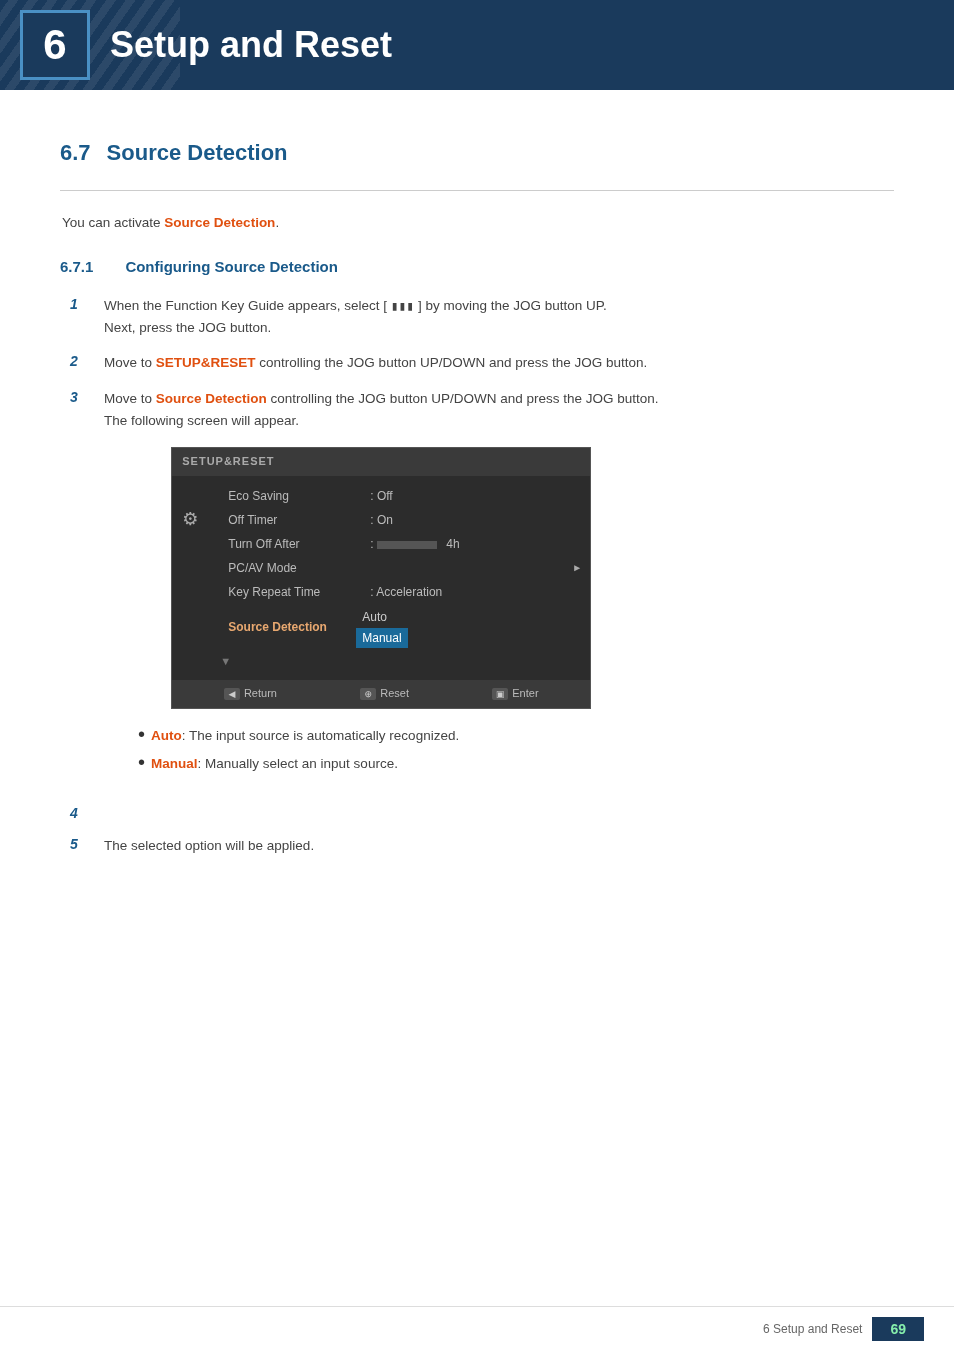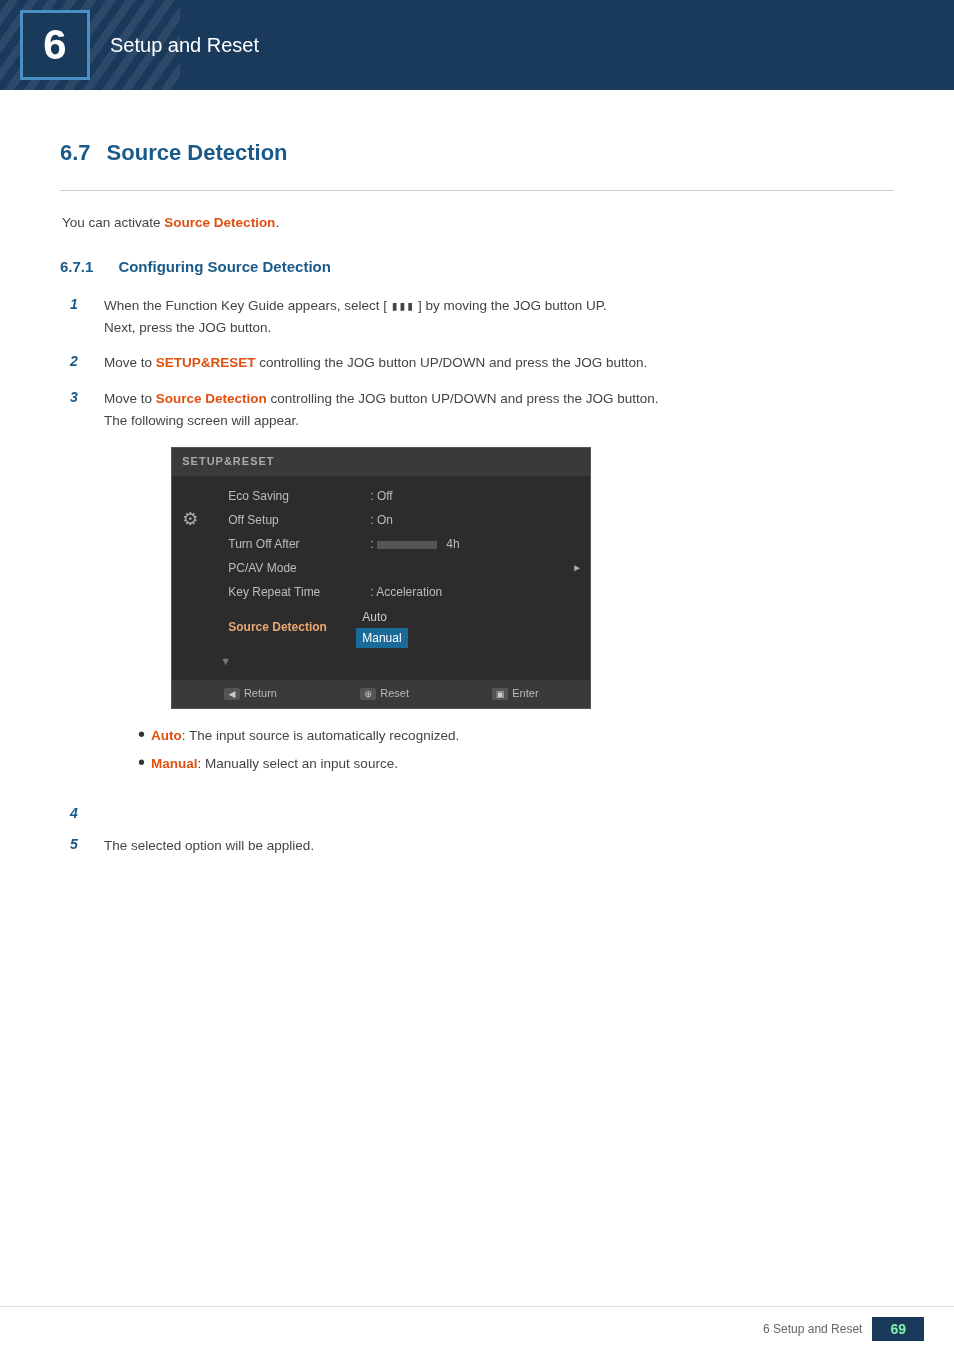--- a/index.html
+++ b/index.html
@@ -50,22 +50,22 @@
       justify-content: center;
       font-size: 42px;
       font-weight: bold;
       color: #ffffff;
       margin-right: 20px;
       position: relative;
       z-index: 1;
     }
 
     .header-title {
-      font-size: 20px;
-      font-weight: normal;
+      font-size: 36px;
+      font-weight: bold;
       color: #ffffff;
       position: relative;
       z-index: 1;
     }
 
     
     .content {
       padding: 40px 60px 80px 60px;
     }
 
@@ -101,34 +101,35 @@
 
     .intro-text .highlight {
       color: #e05010;
       font-weight: bold;
     }
 
     
     .subsection-heading {
       display: flex;
       align-items: center;
-      gap: 25px;
+      gap: 12px;
       margin-bottom: 20px;
     }
 
     .subsection-number {
       font-size: 15px;
       font-weight: bold;
       color: #1a5a8a;
     }
 
     .subsection-title {
       font-size: 15px;
       font-weight: bold;
       color: #1a5a8a;
+      margin-left: 20px;
     }
 
     
     .steps-container {
       margin-left: 10px;
     }
 
     .step {
       display: flex;
       gap: 18px;
@@ -398,21 +399,21 @@
             <div class="menu-left">
               <span class="gear-icon-menu">⚙</span>
             </div>
 
             <div class="menu-items">
               <div class="menu-item sub-item">
                 <span class="menu-item-label">Eco Saving</span>
                 <span class="menu-item-value">: Off</span>
               </div>
               <div class="menu-item sub-item">
-                <span class="menu-item-label">Off Setup</span>
+                <span class="menu-item-label">Off Timer</span>
                 <span class="menu-item-value">: On</span>
               </div>
               <div class="menu-item sub-item">
                 <span class="menu-item-label">Turn Off After</span>
                 <span class="menu-item-value">: <span class="menu-item-bar"></span> 4h</span>
               </div>
               <div class="menu-item sub-item">
                 <span class="menu-item-label">PC/AV Mode</span>
                 <span class="arrow-right">►</span>
               </div>

